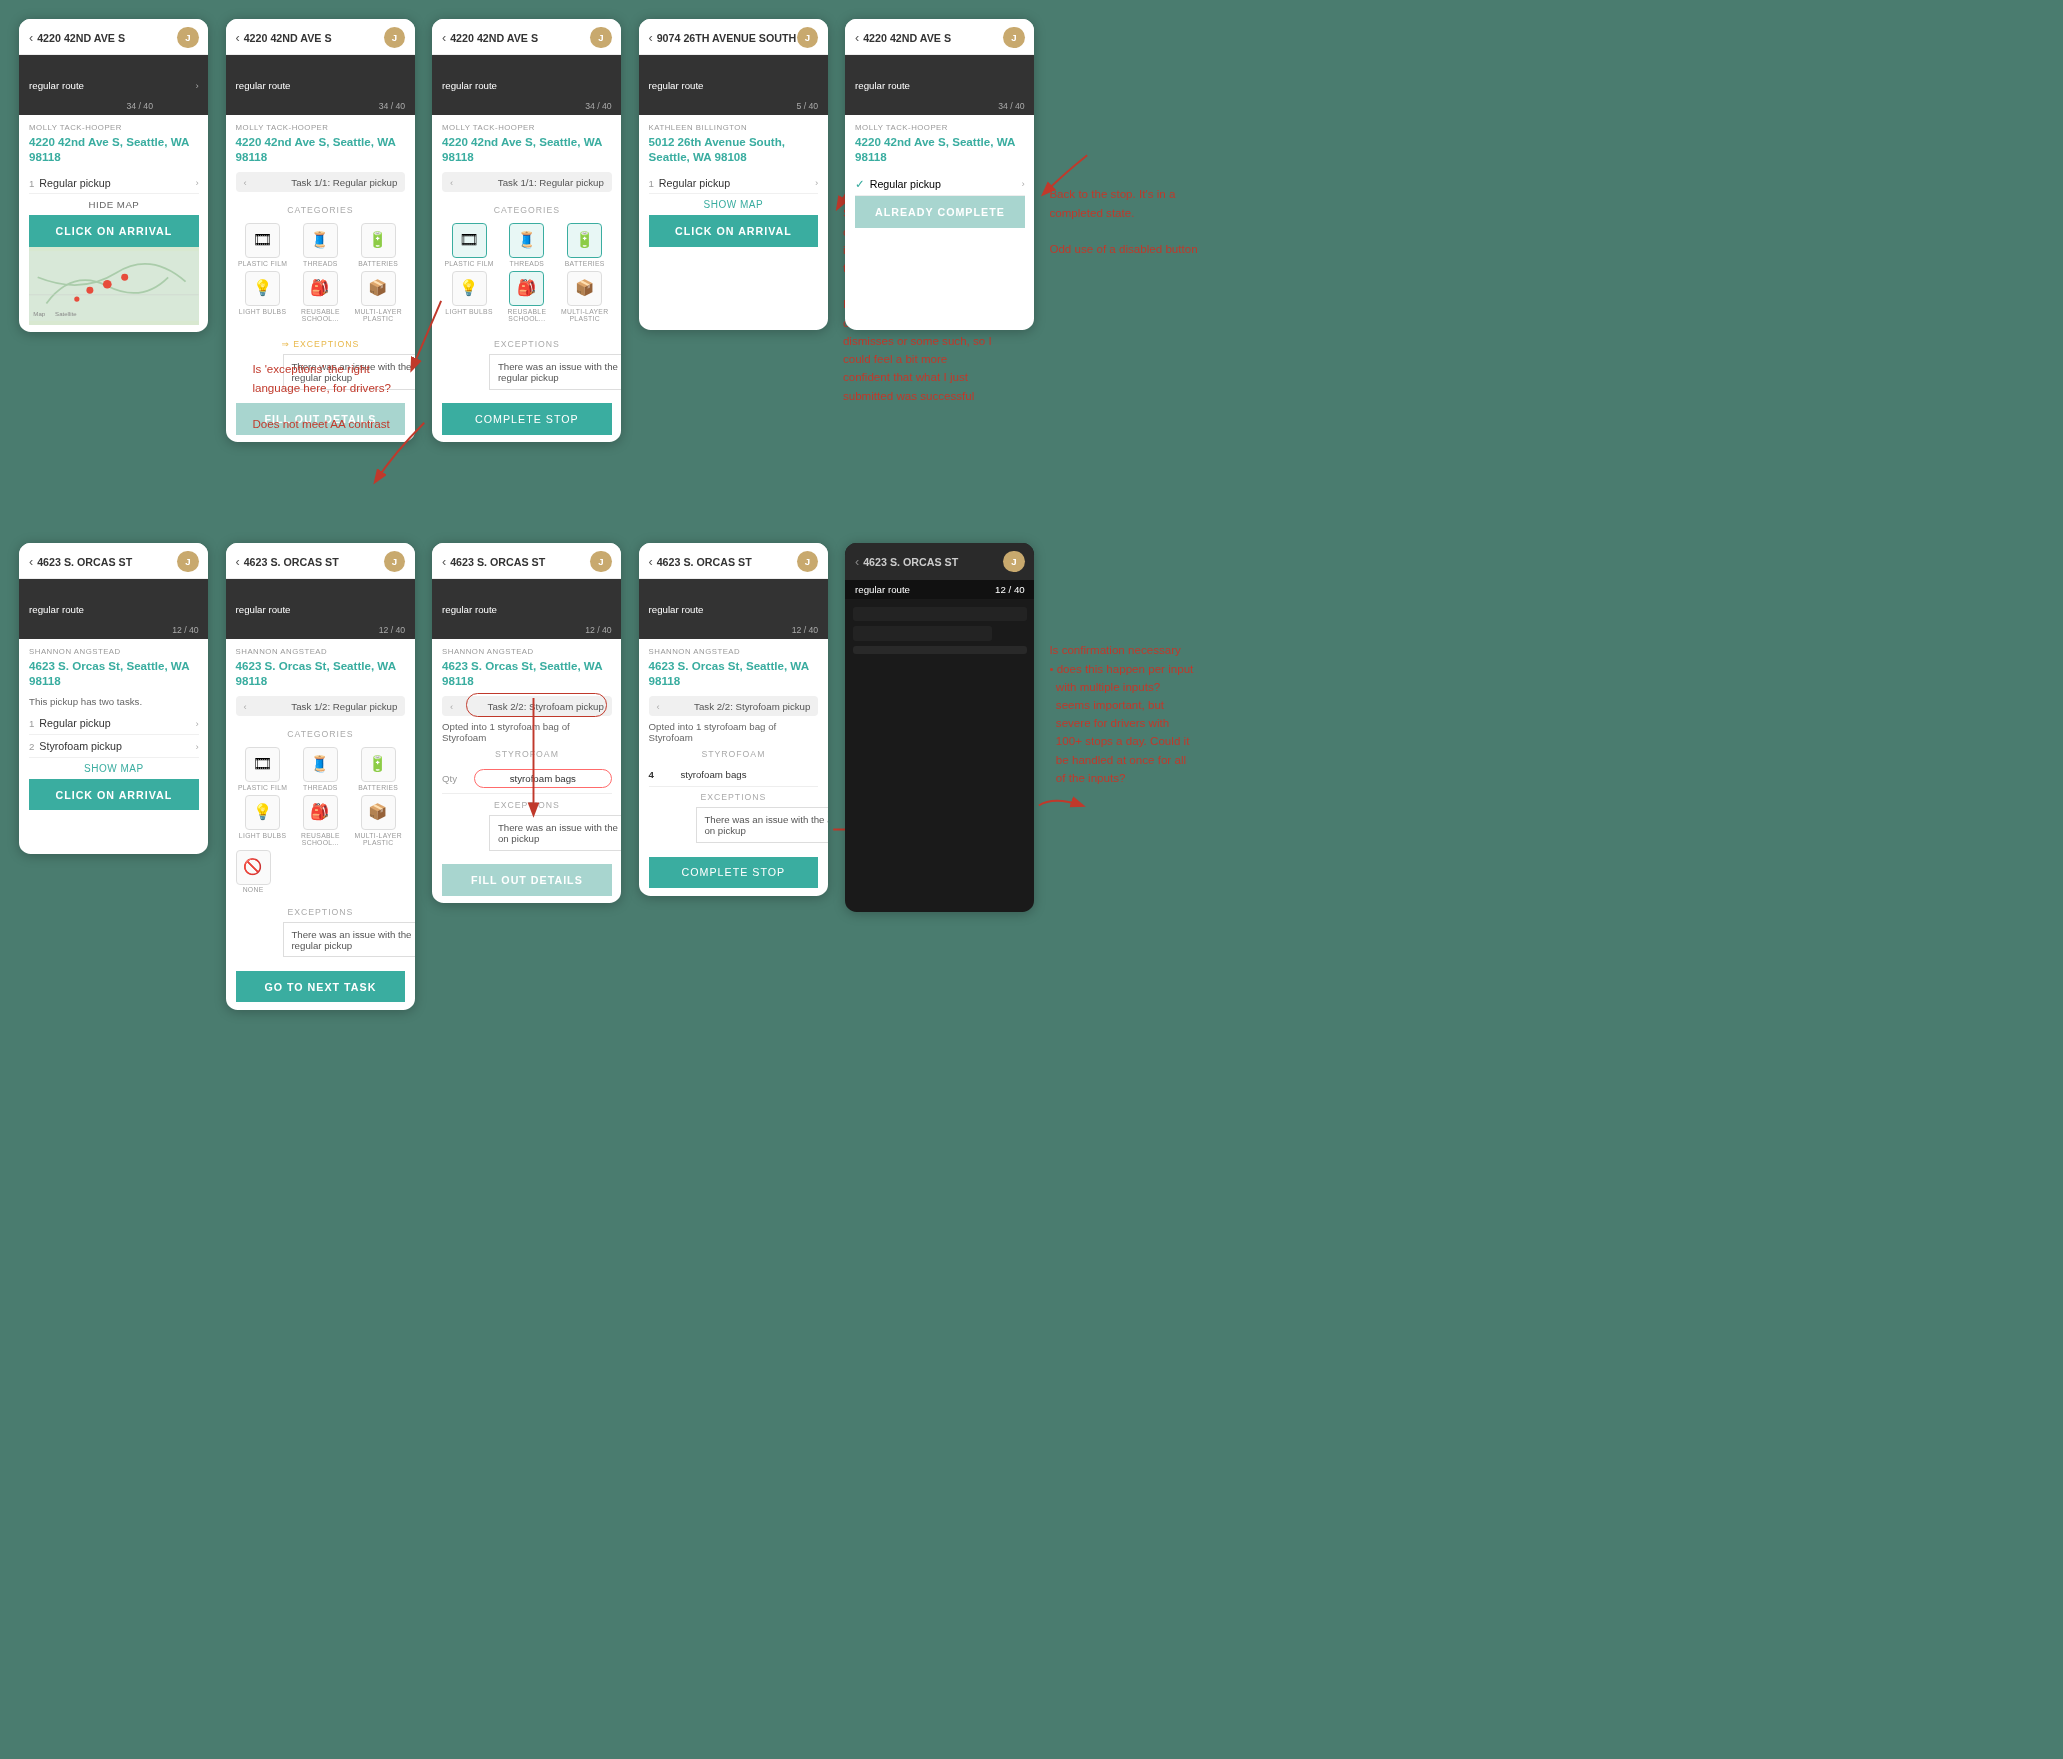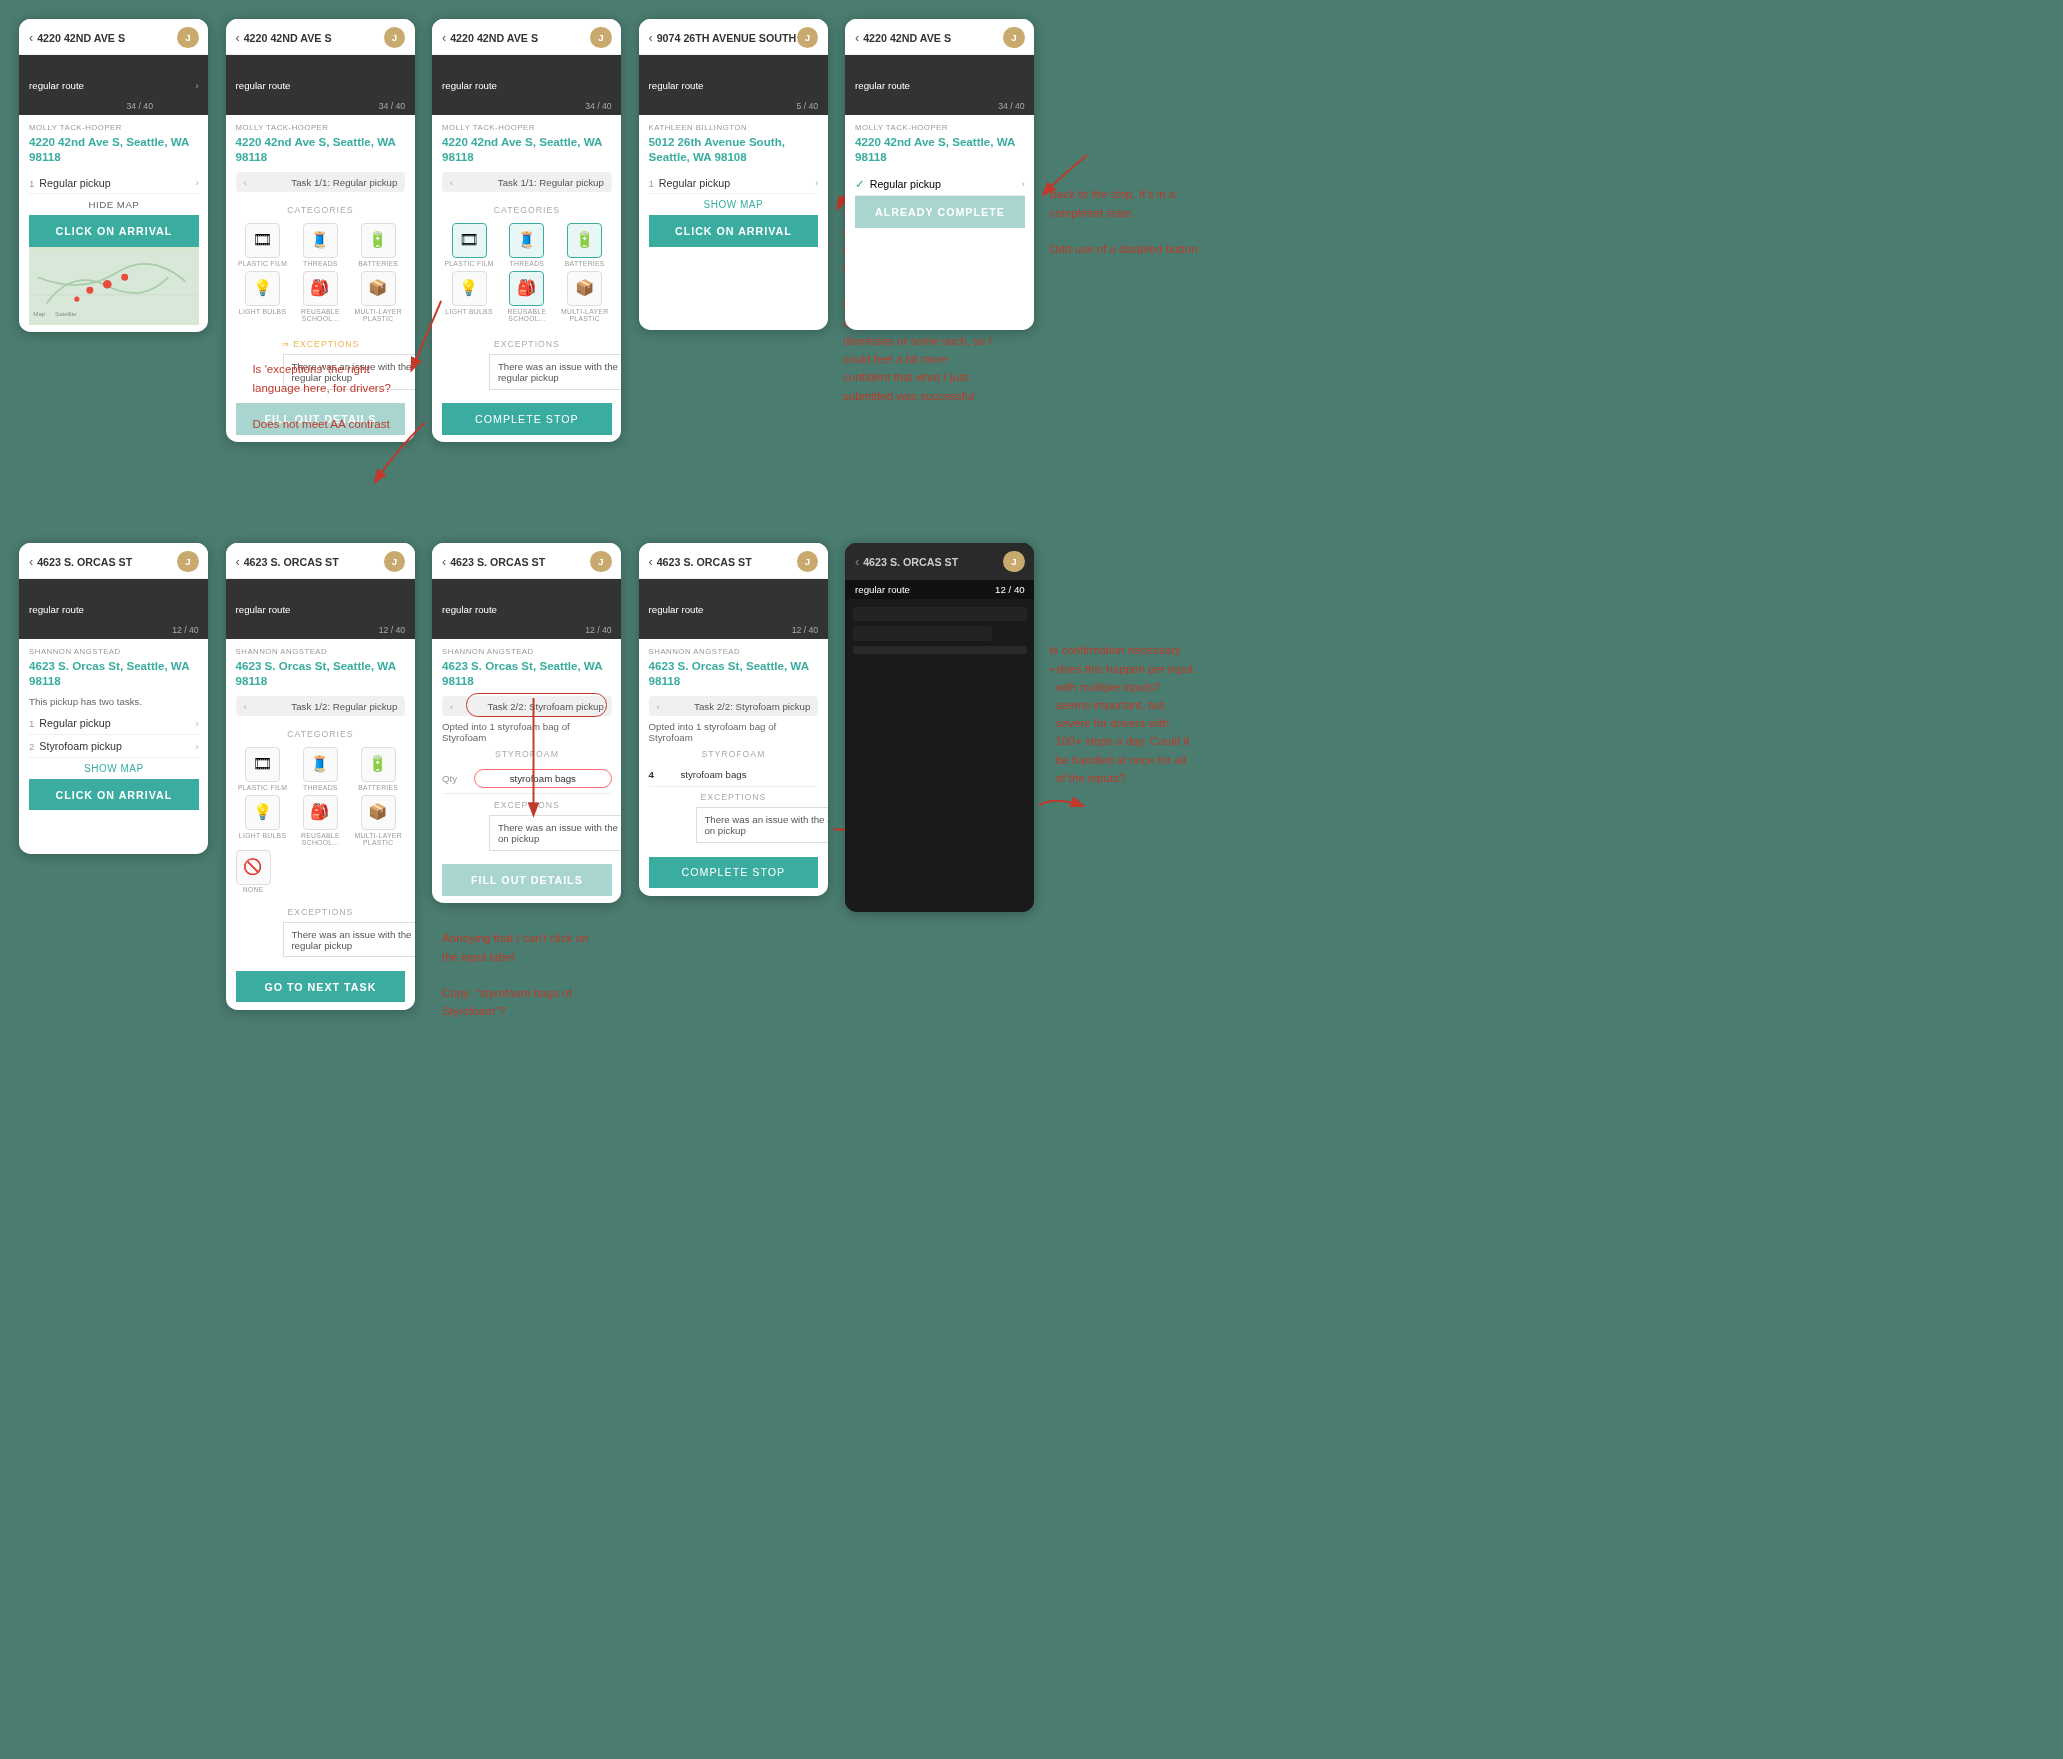--- a/index.html
+++ b/index.html
@@ -823,23 +823,20 @@
 
           <div style="position:absolute;top:150px;left:34px;width:141px;height:24px;border:1.9px solid #c0392b;border-radius:11.6px;pointer-events:none;"></div>
           <div class="exceptions-section">
             <div class="exceptions-title">EXCEPTIONS</div>
             <div class="exceptions-input">There was an issue with the add-on pickup</div>
           </div>
           <div class="fill-out-btn">FILL OUT DETAILS</div>
         </div>
       </div>
 
-      <div style="position:absolute;bottom:-116px;left:9.7px;width:194px;">
-        <span class="annotation" style="position:relative;font-size:11.6px;">Annoying that I can't click on<br>the input label<br><br>Copy: "styrofoam bags of<br>Styrofoam"?</span>
-      </div>
       <svg style="position:absolute;top:150px;left:87px;width:29px;height:126px;pointer-events:none;" viewBox="0 0 30 130">
         <path d="M15,5 L15,125" stroke="#c0392b" stroke-width="2" fill="none" marker-end="url(#arr5)"></path>
         <defs>
             <marker id="arr5" markerWidth="8" markerHeight="8" refX="6" refY="3" orient="auto">
               <path d="M0,0 L0,6 L8,3 z" fill="#c0392b"></path>
             </marker>
           </defs>
       </svg>
     </div>
 

